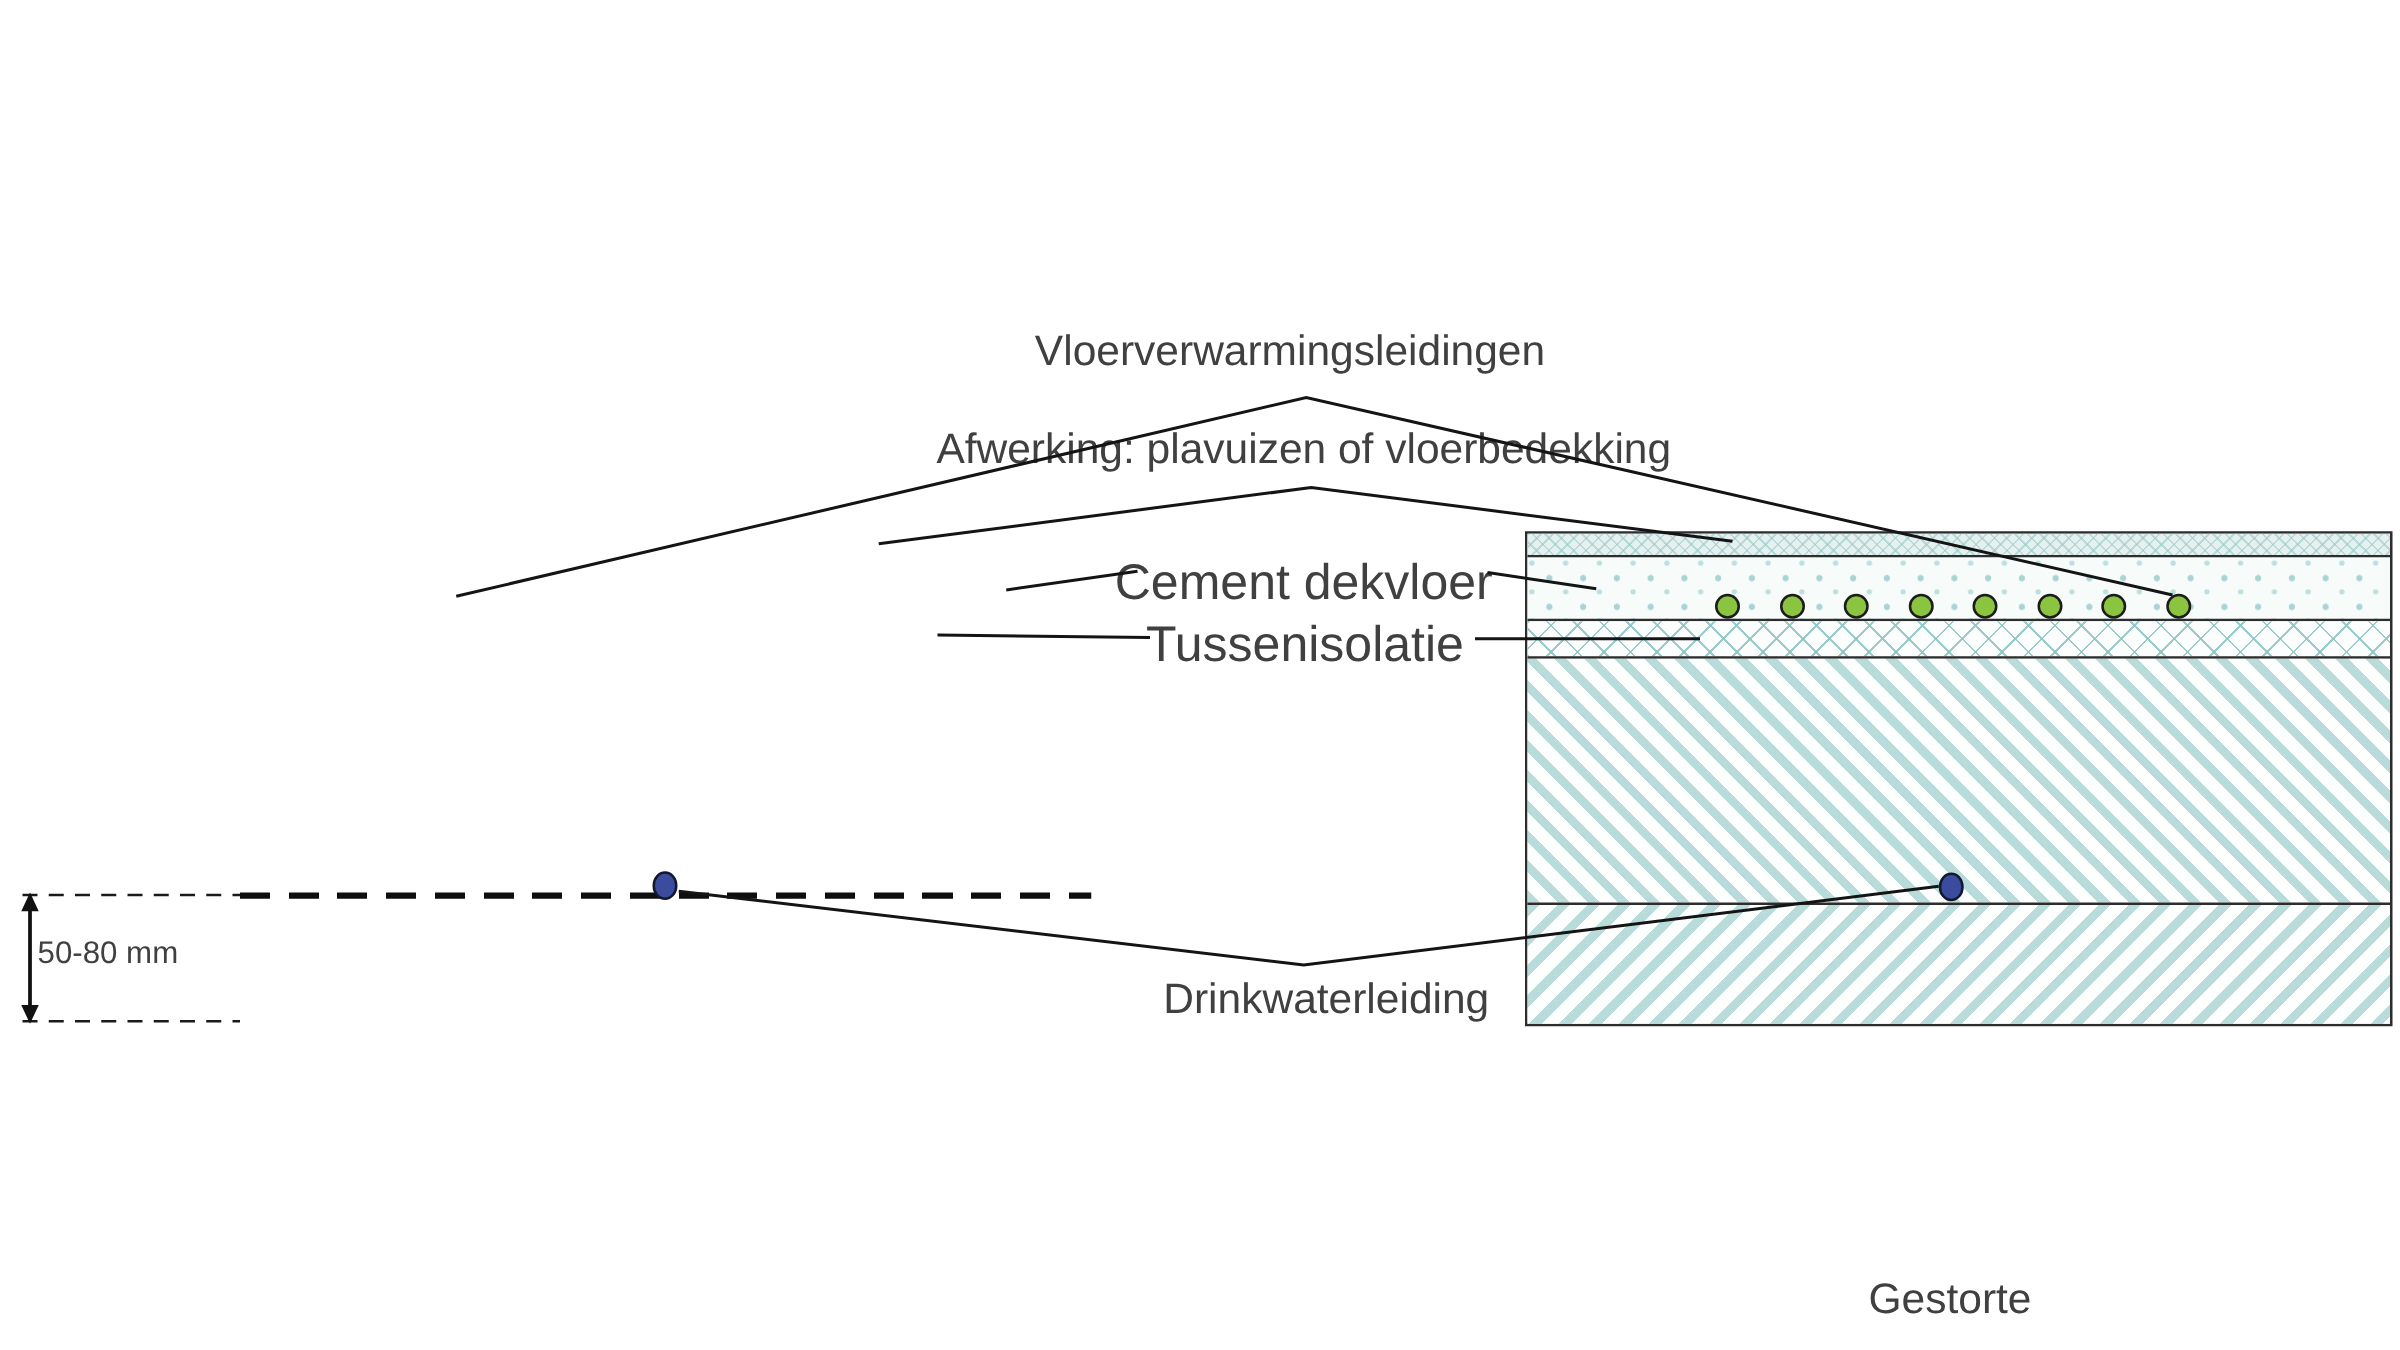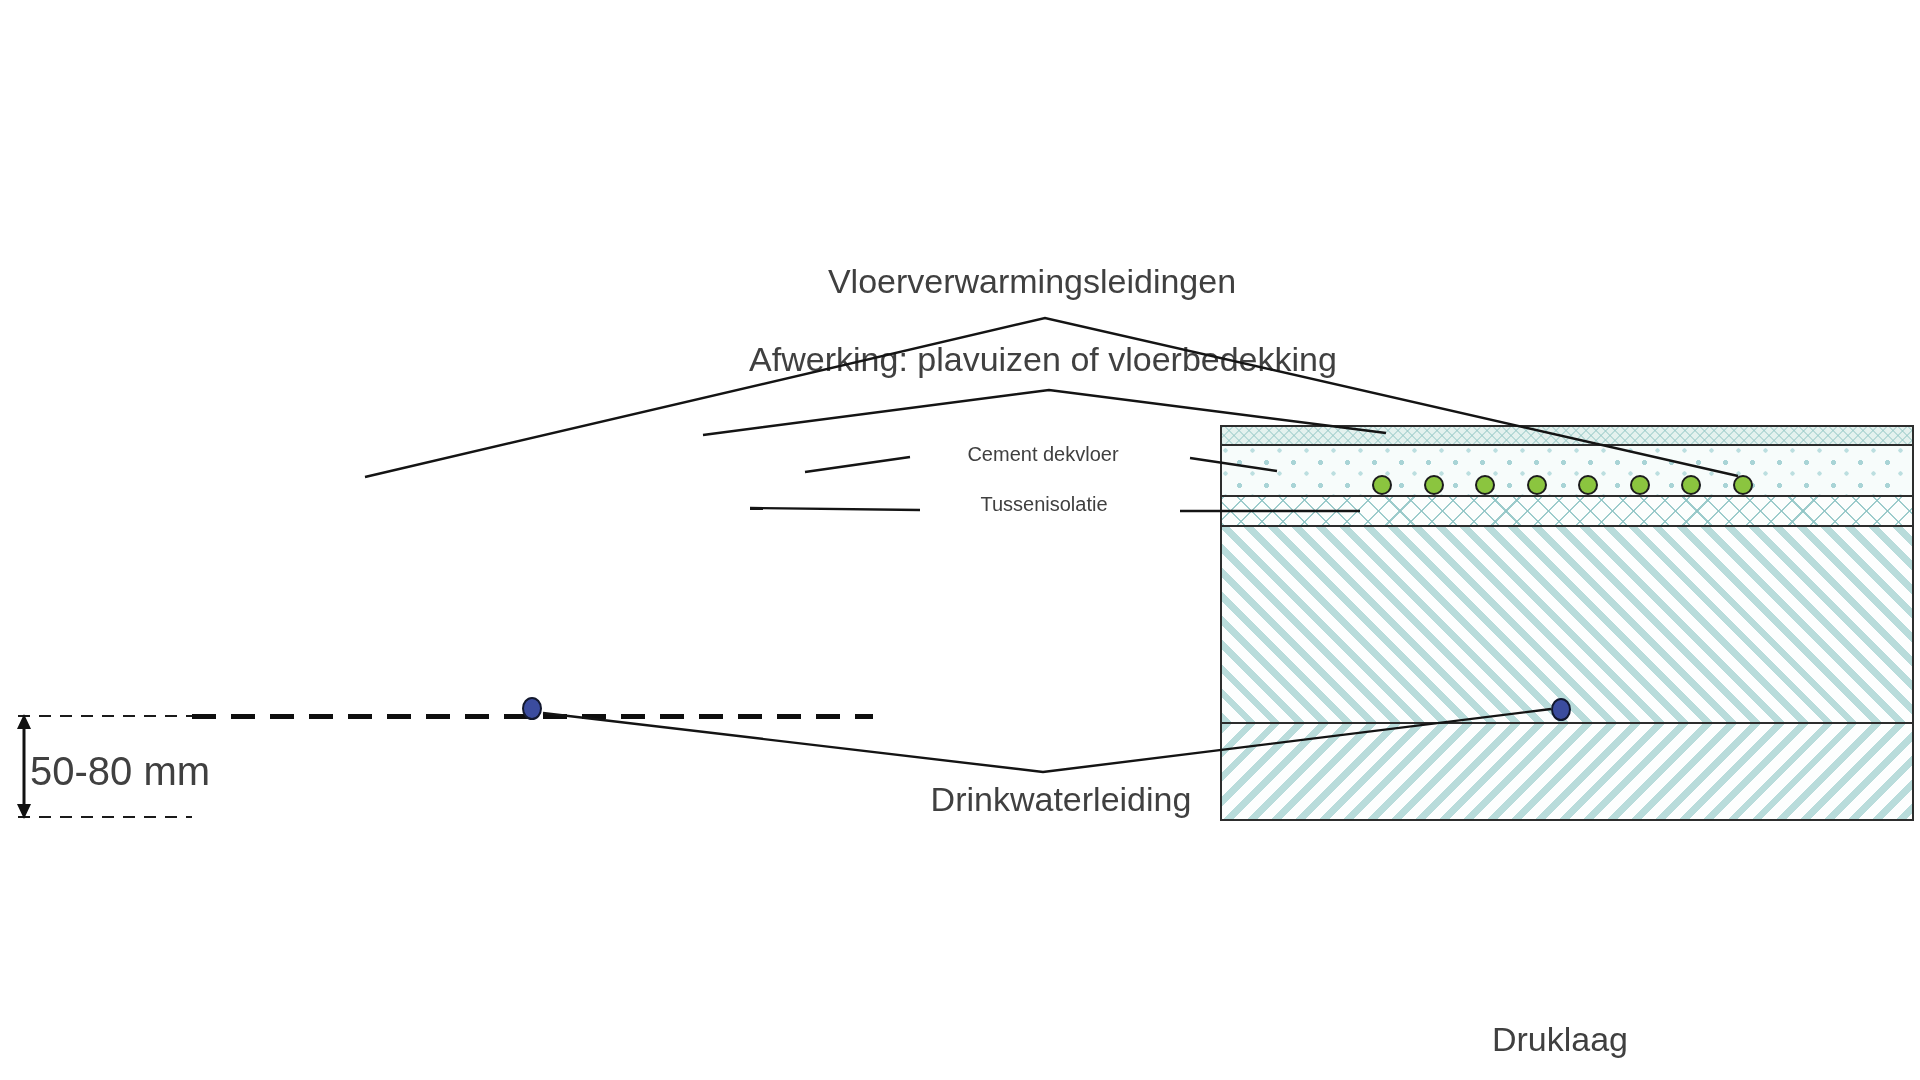--- a/index.html
+++ b/index.html
@@ -3,22 +3,22 @@
 <meta charset="utf-8">
 <style>
   html,body{margin:0;padding:0;background:#ffffff;}
   .canvas{
     position:relative;width:1920px;height:1080px;background:#ffffff;overflow:hidden;
     font-family:"Liberation Sans", sans-serif;color:#1a1a1a;
   }
   .lbl{position:absolute;white-space:nowrap;line-height:1.15;color:#404040;}
   .lbl.center{transform:translateX(-50%);}
   .fs34{font-size:34px;}
-  .fs32{font-size:20px;}
-  .fs33{font-size:40px;}
+  .fs32{font-size:40px;}
+  .fs33{font-size:25px;}
 
   
   .floor-box{position:absolute;border:2px solid #2d2d2d;background:#ffffff;}
   .floor-box .layer{position:absolute;left:0;right:0;box-sizing:border-box;}
 
   
   .lay-afwerking{
     background:
       repeating-linear-gradient(45deg, rgba(150,200,198,.55) 0 1.4px, transparent 1.4px 7px),
       repeating-linear-gradient(135deg, rgba(150,200,198,.55) 0 1.4px, transparent 1.4px 7px),
@@ -77,21 +77,21 @@
     <div class="layer lay-afwerking" style="top:0;height:19px;"></div>
     <div class="layer lay-cement" style="top:19px;height:51px;"></div>
     <div class="layer lay-tussen" style="top:70px;height:30px;"></div>
     <div class="layer stripes-back" style="top:100px;height:195px;"></div>
     <div class="layer stripes-fwd lay-breedplaat" style="top:295px;bottom:0;"></div>
 
     <div></div>
 
     <div class="wdot" style="left:329px;top:271px;"></div>
 
-    <div class="lbl center fs34" style="left:338px;top:593px;">Druklaag</div>
+    <div class="lbl center fs34" style="left:338px;top:593px;">Gestorte</div>
 
   <div class="pipe" style="left: 150px; top: 48px;"></div>
       <div class="pipe" style="left: 202px; top: 48px;"></div>
       <div class="pipe" style="left: 253px; top: 48px;"></div>
       <div class="pipe" style="left: 305px; top: 48px;"></div>
       <div class="pipe" style="left: 356px; top: 48px;"></div>
       <div class="pipe" style="left: 408px; top: 48px;"></div>
       <div class="pipe" style="left: 459px; top: 48px;"></div>
       <div class="pipe" style="left: 511px; top: 48px;"></div>
     </div>

